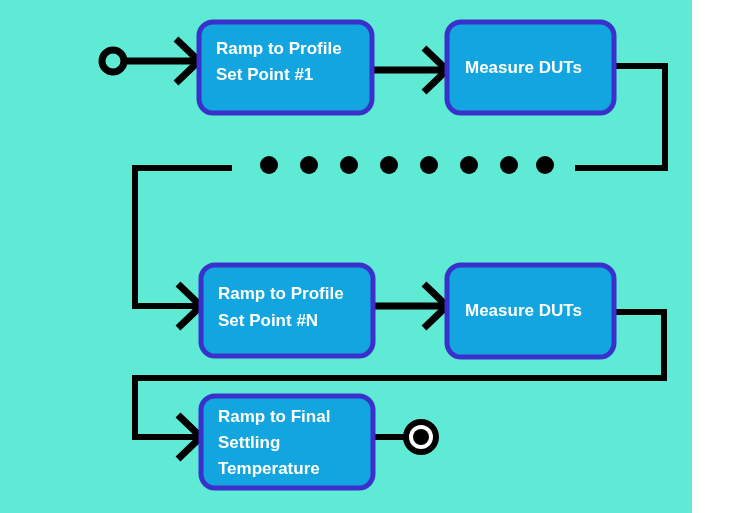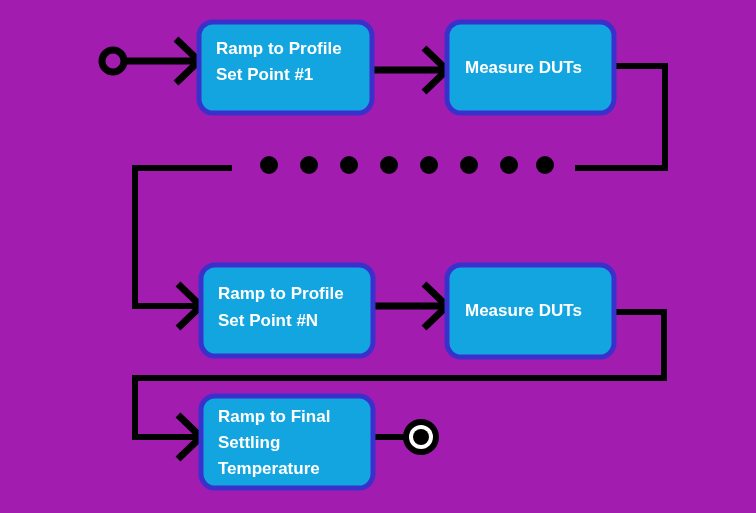--- a/index.html
+++ b/index.html
@@ -9,23 +9,23 @@
     background: #ffffff;
   }
   body {
     width: 756px;
     height: 513px;
     overflow: hidden;
     font-family: "Liberation Sans", sans-serif;
   }
   #diagram-root {
     position: relative;
-    width: 756px;
+    width: 692px;
     height: 513px;
-    background: #a21caf;
+    background: #5eead4;
   }
   svg#flowchart {
     display: block;
     width: 756px;
     height: 513px;
   }
   .node-rect {
     stroke-width: 5;
   }
   .node-label {

